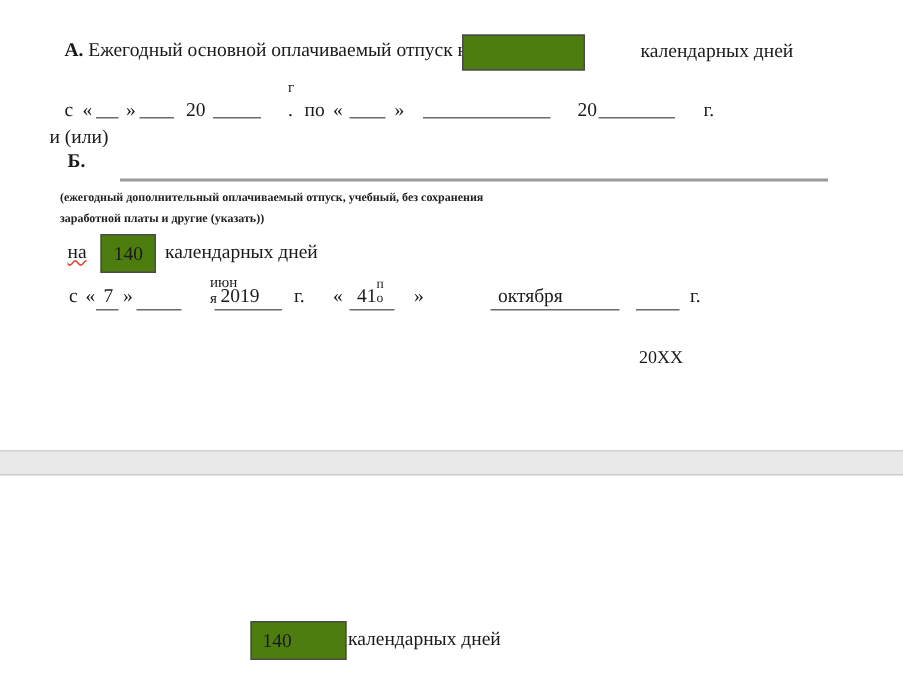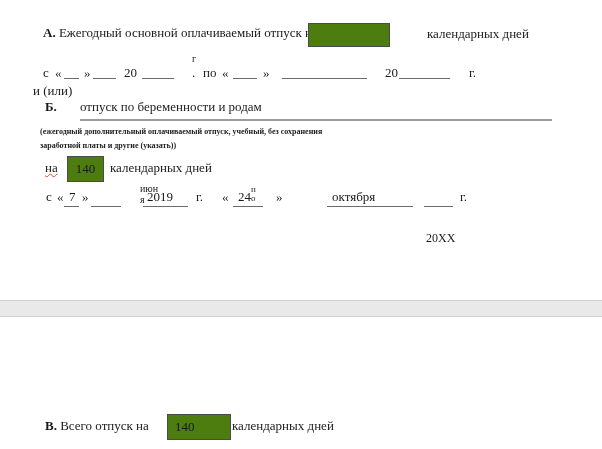--- a/index.html
+++ b/index.html
@@ -62,21 +62,20 @@
   <span class="blank" style="left:233px;top:65px;width:24px;"></span>
   <span class="abs t" style="left:263px;top:66px;">»</span>
   <span class="blank" style="left:282px;top:65px;width:85px;"></span>
   <span class="abs t" style="left:385px;top:66px;">20</span>
   <span class="blank" style="left:399px;top:65px;width:51px;"></span>
   <span class="abs t" style="left:469px;top:66px;">г.</span>
 
   <span class="abs t" style="left:33px;top:84px;">и (или)</span>
 
   <span class="abs t b" style="left:45px;top:100px;">Б.</span>
-  <span class="abs t" style="left:80px;top:100px;">отпуск по беременности и родам</span>
   <div class="rule-b" style="left:80px;top:119px;width:472px;"></div>
 
   <div class="abs note" style="left:40px;top:125px;width:312px;">(ежегодный дополнительный оплачиваемый отпуск, учебный, без сохранения заработной платы и другие (указать))</div>
 
   <span class="abs t spell" style="left:45px;top:161px;">на</span>
   <div class="box" style="left:67px;top:156px;width:35px;height:24px;">
       <span>140</span>
     </div>
   <span class="abs t" style="left:110px;top:161px;">календарных дней</span>
 
@@ -95,32 +94,31 @@
   <span class="abs t" style="left:147px;top:190px;">2019</span>
   <span class="blank" style="left:143px;top:193px;width:45px;"></span>
   <span class="abs t" style="left:196px;top:190px;">г.</span>
 
   <div class="stack xs" style="left:203px;top:185px;">
     <span>п</span>
     <span>о</span>
   </div>
 
   <span class="abs t" style="left:222px;top:190px;">«</span>
-  <span class="abs t" style="left:238px;top:190px;">24</span>
+  <span class="abs t" style="left:238px;top:190px;">41</span>
   <span class="blank" style="left:233px;top:193px;width:30px;"></span>
   <span class="abs t" style="left:276px;top:190px;">»</span>
 
   <span class="abs t" style="left:332px;top:190px;">октября</span>
   <span class="blank" style="left:327px;top:193px;width:86px;"></span>
 
   <span class="abs" style="left:426px;top:191px;font-size:12px;margin-top:40px;">20XX</span>
   <span class="blank" style="left:424px;top:193px;width:29px;"></span>
   <span class="abs t" style="left:460px;top:190px;">г.</span>
 
   <div class="gap" style="top:300px;height:15px;"></div>
 
-  <span class="abs t" style="left:45px;top:419px;"><span class="b">В.</span> <span>Всего отпуск на</span></span>
   <div class="box leftal" style="left:167px;top:414px;width:55px;height:24px;">
       <span>140</span>
     </div>
   <span class="abs t" style="left:232px;top:419px;">календарных дней</span>
 
 </div>
 
 </body></html>

